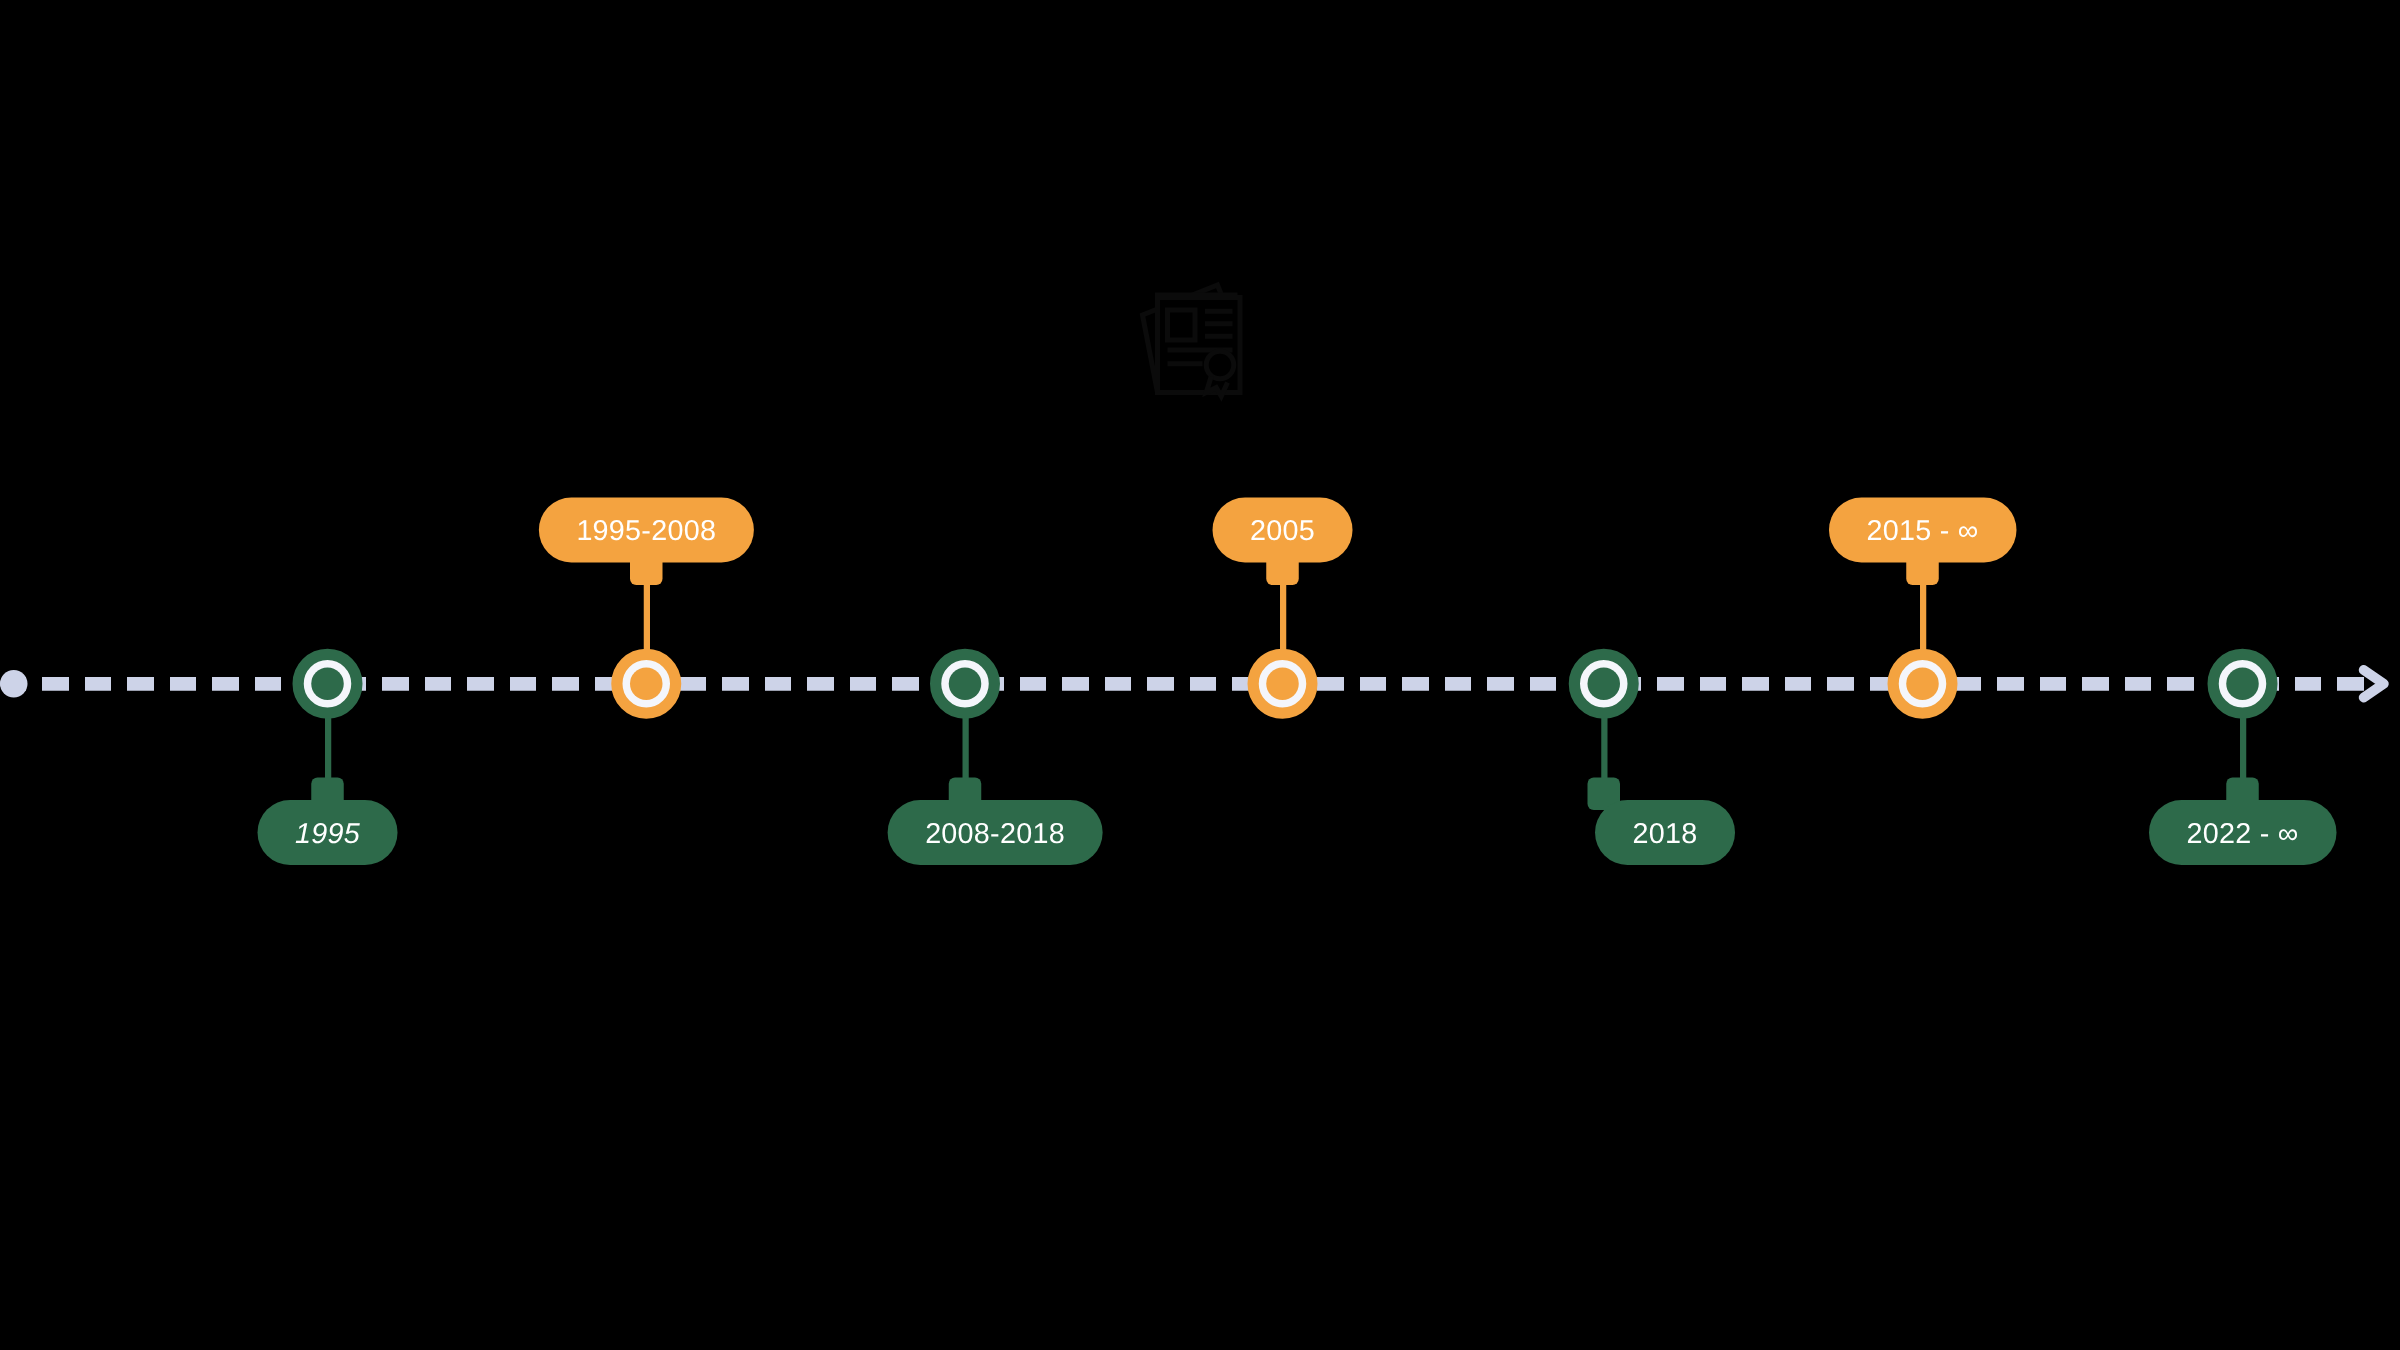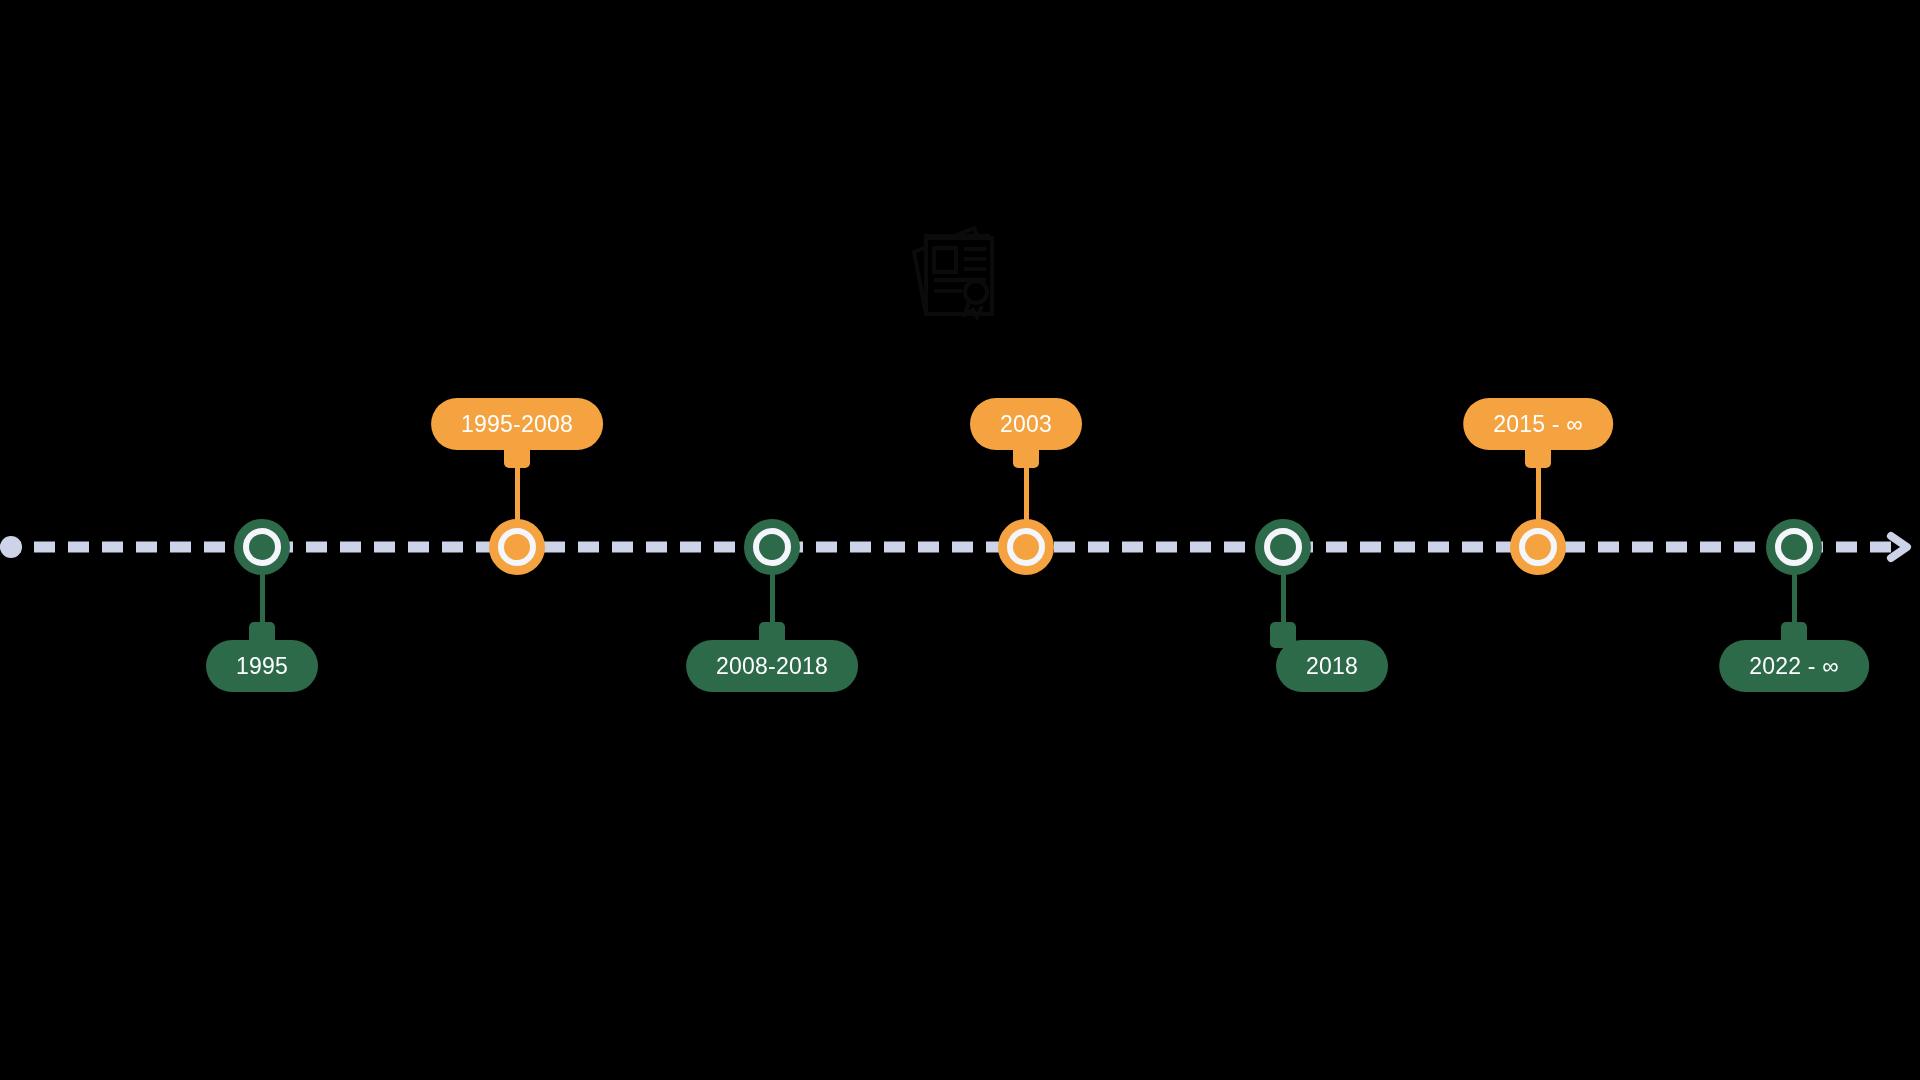--- a/index.html
+++ b/index.html
@@ -179,46 +179,46 @@
     <div class="axis-arrow" style="top: 547px;">
       <svg viewBox="0 0 34 34" xmlns="http://www.w3.org/2000/svg">
         <path d="M9 6 L25 17 L9 28" fill="none" stroke="#CDD3E8" stroke-width="8" stroke-linecap="round" stroke-linejoin="round"></path>
       </svg>
     </div>
   </div>
 
   <div id="events-layer">
       <div class="stem green" style="left: 262px; top: 569px; height: 71px;"></div>
       <div class="stem-tab green" style="left: 262px; top: 622px;"></div>
-      <div class="pill green" style="left: 262px; top: 640px;">
+      <div class="pill green" style="left: 262px; top: 640px; font-style: italic;">
         <span>1995</span>
       </div>
       <div class="marker green" style="left: 262px; top: 547px;">
         <div class="marker-core"></div>
       </div>
       <div class="stem orange" style="left: 517px; top: 450px; height: 75px;"></div>
       <div class="stem-tab orange" style="left: 517px; top: 442px;"></div>
       <div class="pill orange" style="left: 517px; top: 398px;">
         <span>1995-2008</span>
       </div>
       <div class="marker orange" style="left: 517px; top: 547px;">
         <div class="marker-core"></div>
       </div>
       <div class="stem green" style="left: 772px; top: 569px; height: 71px;"></div>
       <div class="stem-tab green" style="left: 772px; top: 622px;"></div>
-      <div class="pill green" style="left: 772px; top: 640px;">
+      <div class="pill green" style="left: 796px; top: 640px;">
         <span>2008-2018</span>
       </div>
       <div class="marker green" style="left: 772px; top: 547px;">
         <div class="marker-core"></div>
       </div>
       <div class="stem orange" style="left: 1026px; top: 450px; height: 75px;"></div>
       <div class="stem-tab orange" style="left: 1026px; top: 442px;"></div>
       <div class="pill orange" style="left: 1026px; top: 398px;">
-        <span>2003</span>
+        <span>2005</span>
       </div>
       <div class="marker orange" style="left: 1026px; top: 547px;">
         <div class="marker-core"></div>
       </div>
       <div class="stem green" style="left: 1283px; top: 569px; height: 71px;"></div>
       <div class="stem-tab green" style="left: 1283px; top: 622px;"></div>
       <div class="pill green" style="left: 1332px; top: 640px;">
         <span>2018</span>
       </div>
       <div class="marker green" style="left: 1283px; top: 547px;">

